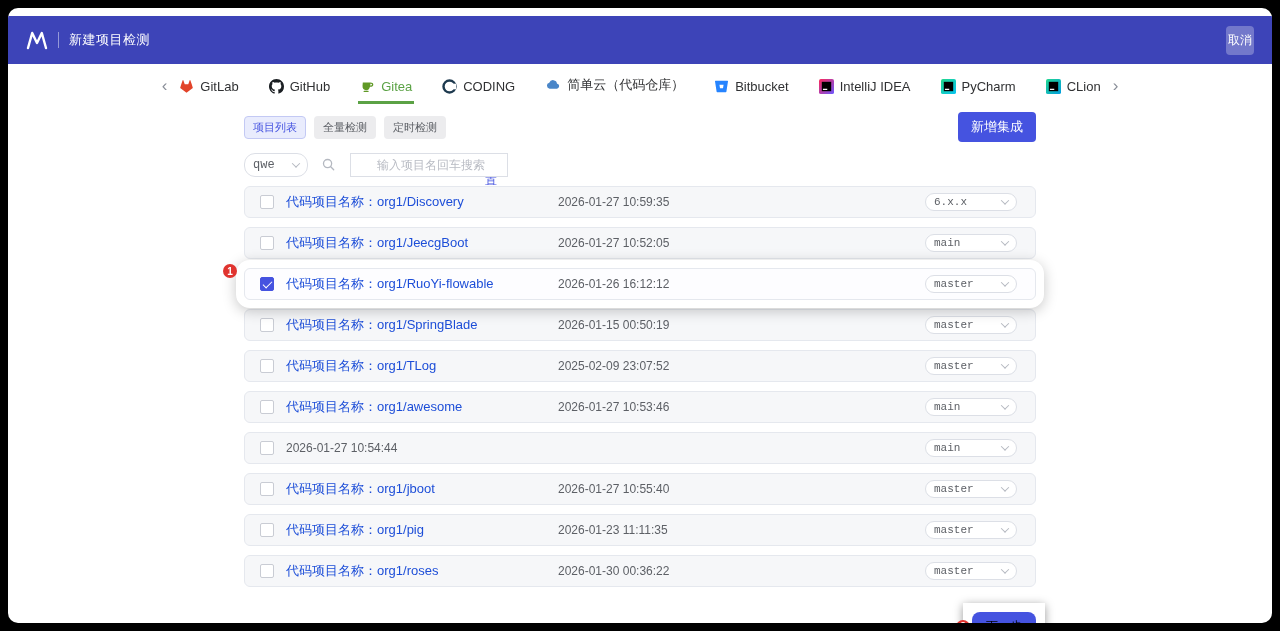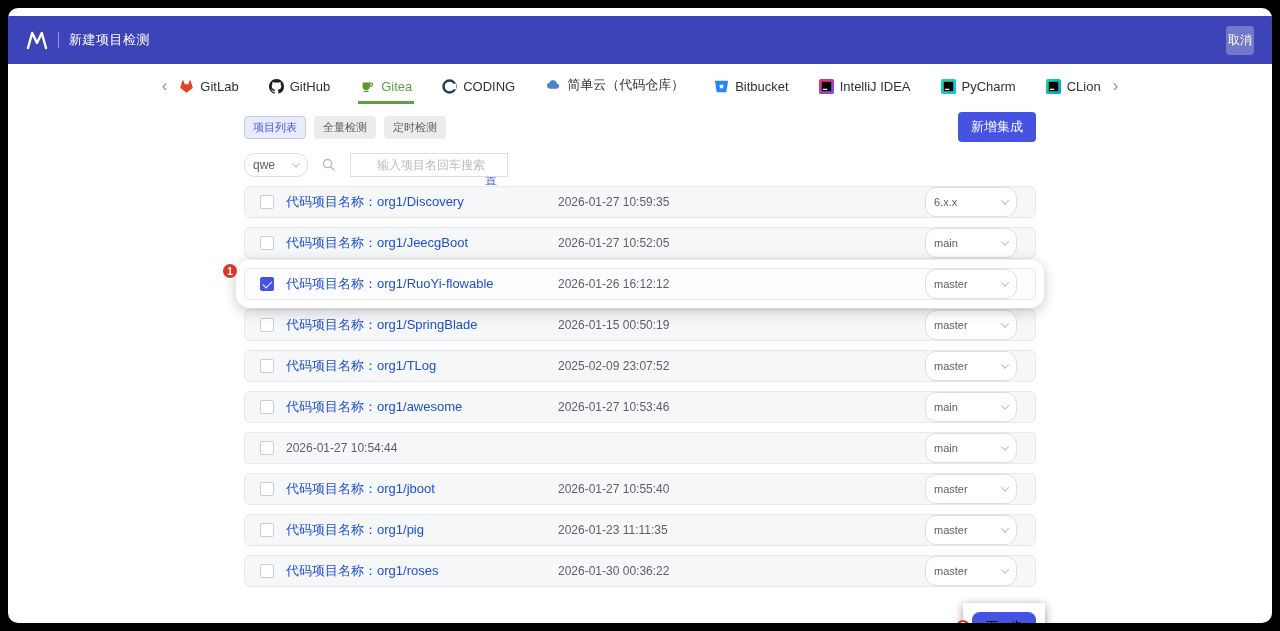--- a/index.html
+++ b/index.html
@@ -53,21 +53,21 @@
   .tag.active { background:#e9ecfd; color:var(--accent,#4553e0); border-color:#c3c9f4; }
   .add-btn {
     margin-left:auto; background:var(--accent,#4553e0); color:#fff; border:none;
     border-radius:4px; padding:6px 13px; font-size:13px; cursor:pointer;
   }
   
   .search-row { display:flex; gap:6px; margin-top:11px; height:24px; }
   .select {
     background:#fff; border:1px solid #dcdfe6; border-radius:11px;
     display:flex; align-items:center; justify-content:space-between;
-    padding:0 8px; font-size:12px; color:#5d6066; cursor:pointer;
+    padding:0 8px; font-size:12px; color:#5d6066; cursor:pointer;font-family:Liberation Mono, monospace;
   }
   .select.org { width:64px; }
   .chev-down {
     width:6px; height:6px; flex:none;
     border-right:1.4px solid #b4b8c0; border-bottom:1.4px solid #b4b8c0;
     transform:rotate(45deg) translate(-1px,-1px);
   }
   .search-box { position:relative; width:158px; }
   .search-box svg { position:absolute; left:8px; top:5px; pointer-events:none; }
   .search-box input {
@@ -89,21 +89,21 @@
     width:14px; height:14px; border:1px solid #c9ccd4; border-radius:2px;
     background:#fff; margin-right:12px; position:relative; flex:none; cursor:pointer;
   }
   .checkbox.checked { background:var(--accent,#4553e0); border-color:var(--accent,#4553e0); }
   .checkbox.checked::after {
     content:""; position:absolute; left:4px; top:1px; width:4px; height:8px;
     border-right:1.6px solid #fff; border-bottom:1.6px solid #fff; transform:rotate(45deg);
   }
   .pname { font-size:13px; color:#1d4ed8; width:272px; white-space:nowrap; }
   .ptime { font-size:12px; color:#5d6066; white-space:nowrap; }
-  .select.branch { margin-left:auto; width:92px; height:30px; font-size:11px; }
+  .select.branch { margin-left:auto; width:92px; height:18px; font-size:11px; }
   .row.selected {
     background:#fdfdff; z-index:3;
     box-shadow:0 0 0 8px #fff, 0 3px 14px 8px rgba(0,0,0,.22);
   }
   
   .anno-badge {
     width:14px; height:14px; border-radius:50%; background:var(--badge,#e0342f);
     color:#fff; font-size:10px; font-weight:bold;
     display:flex; align-items:center; justify-content:center;
     position:absolute; z-index:6;

